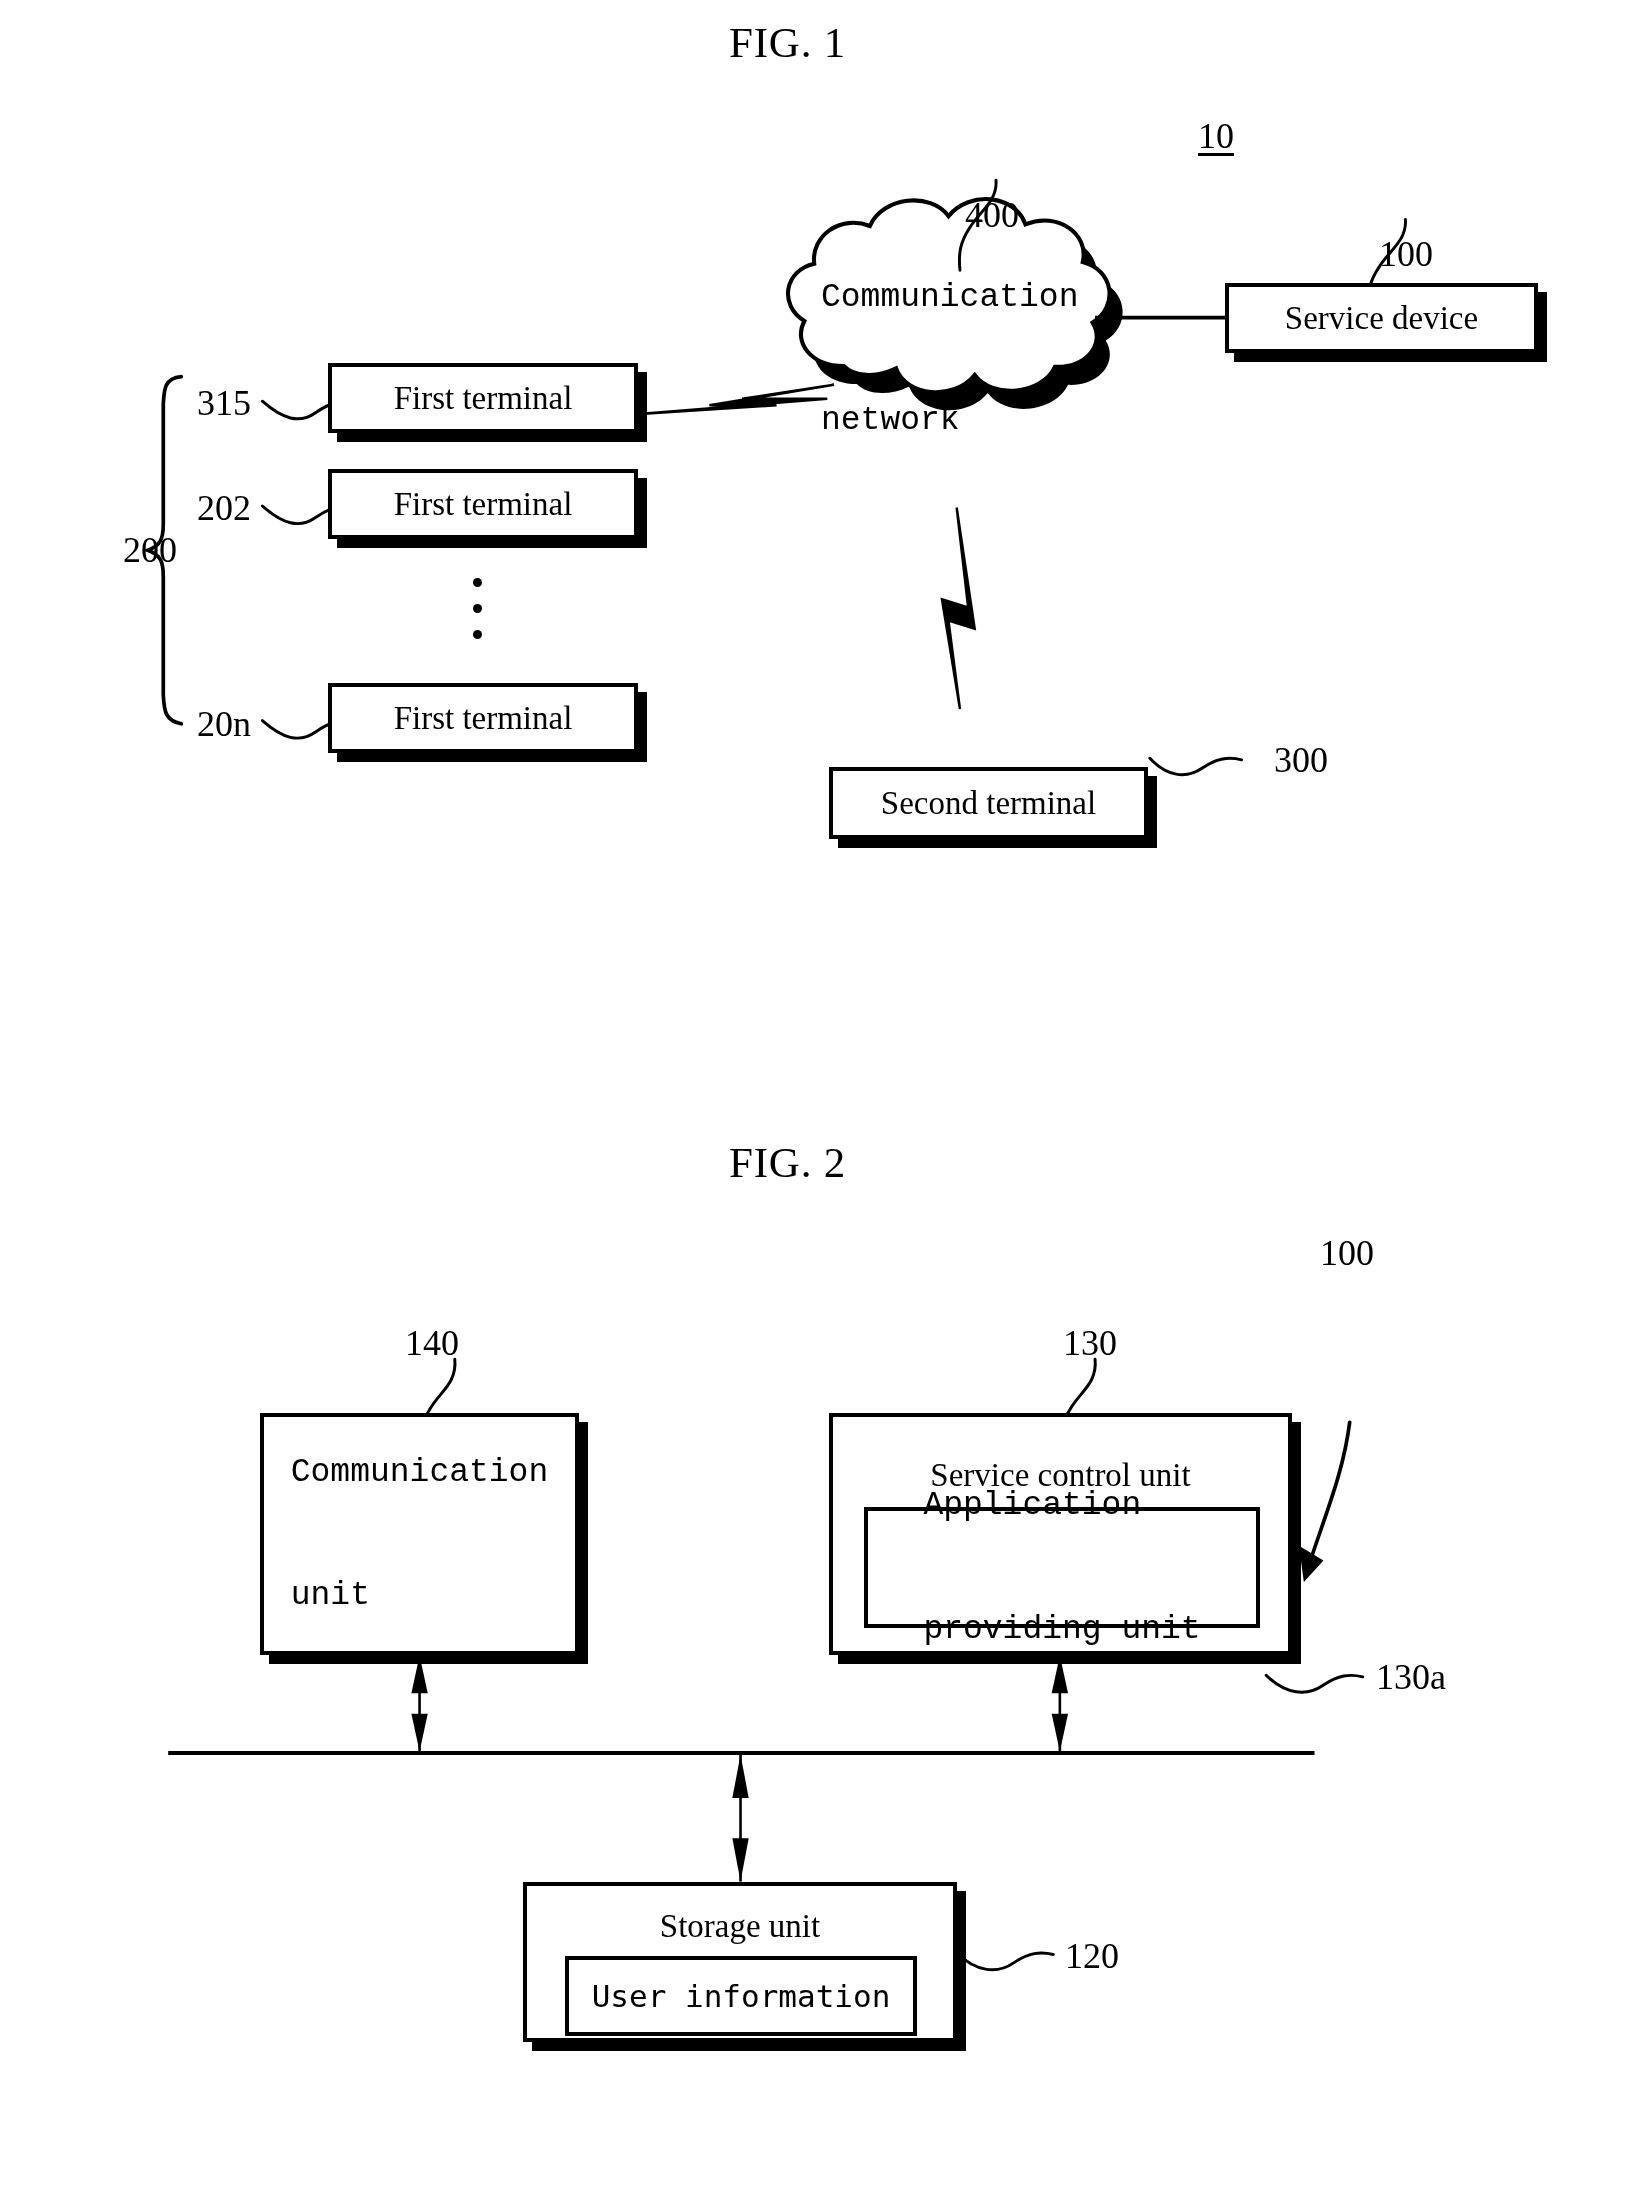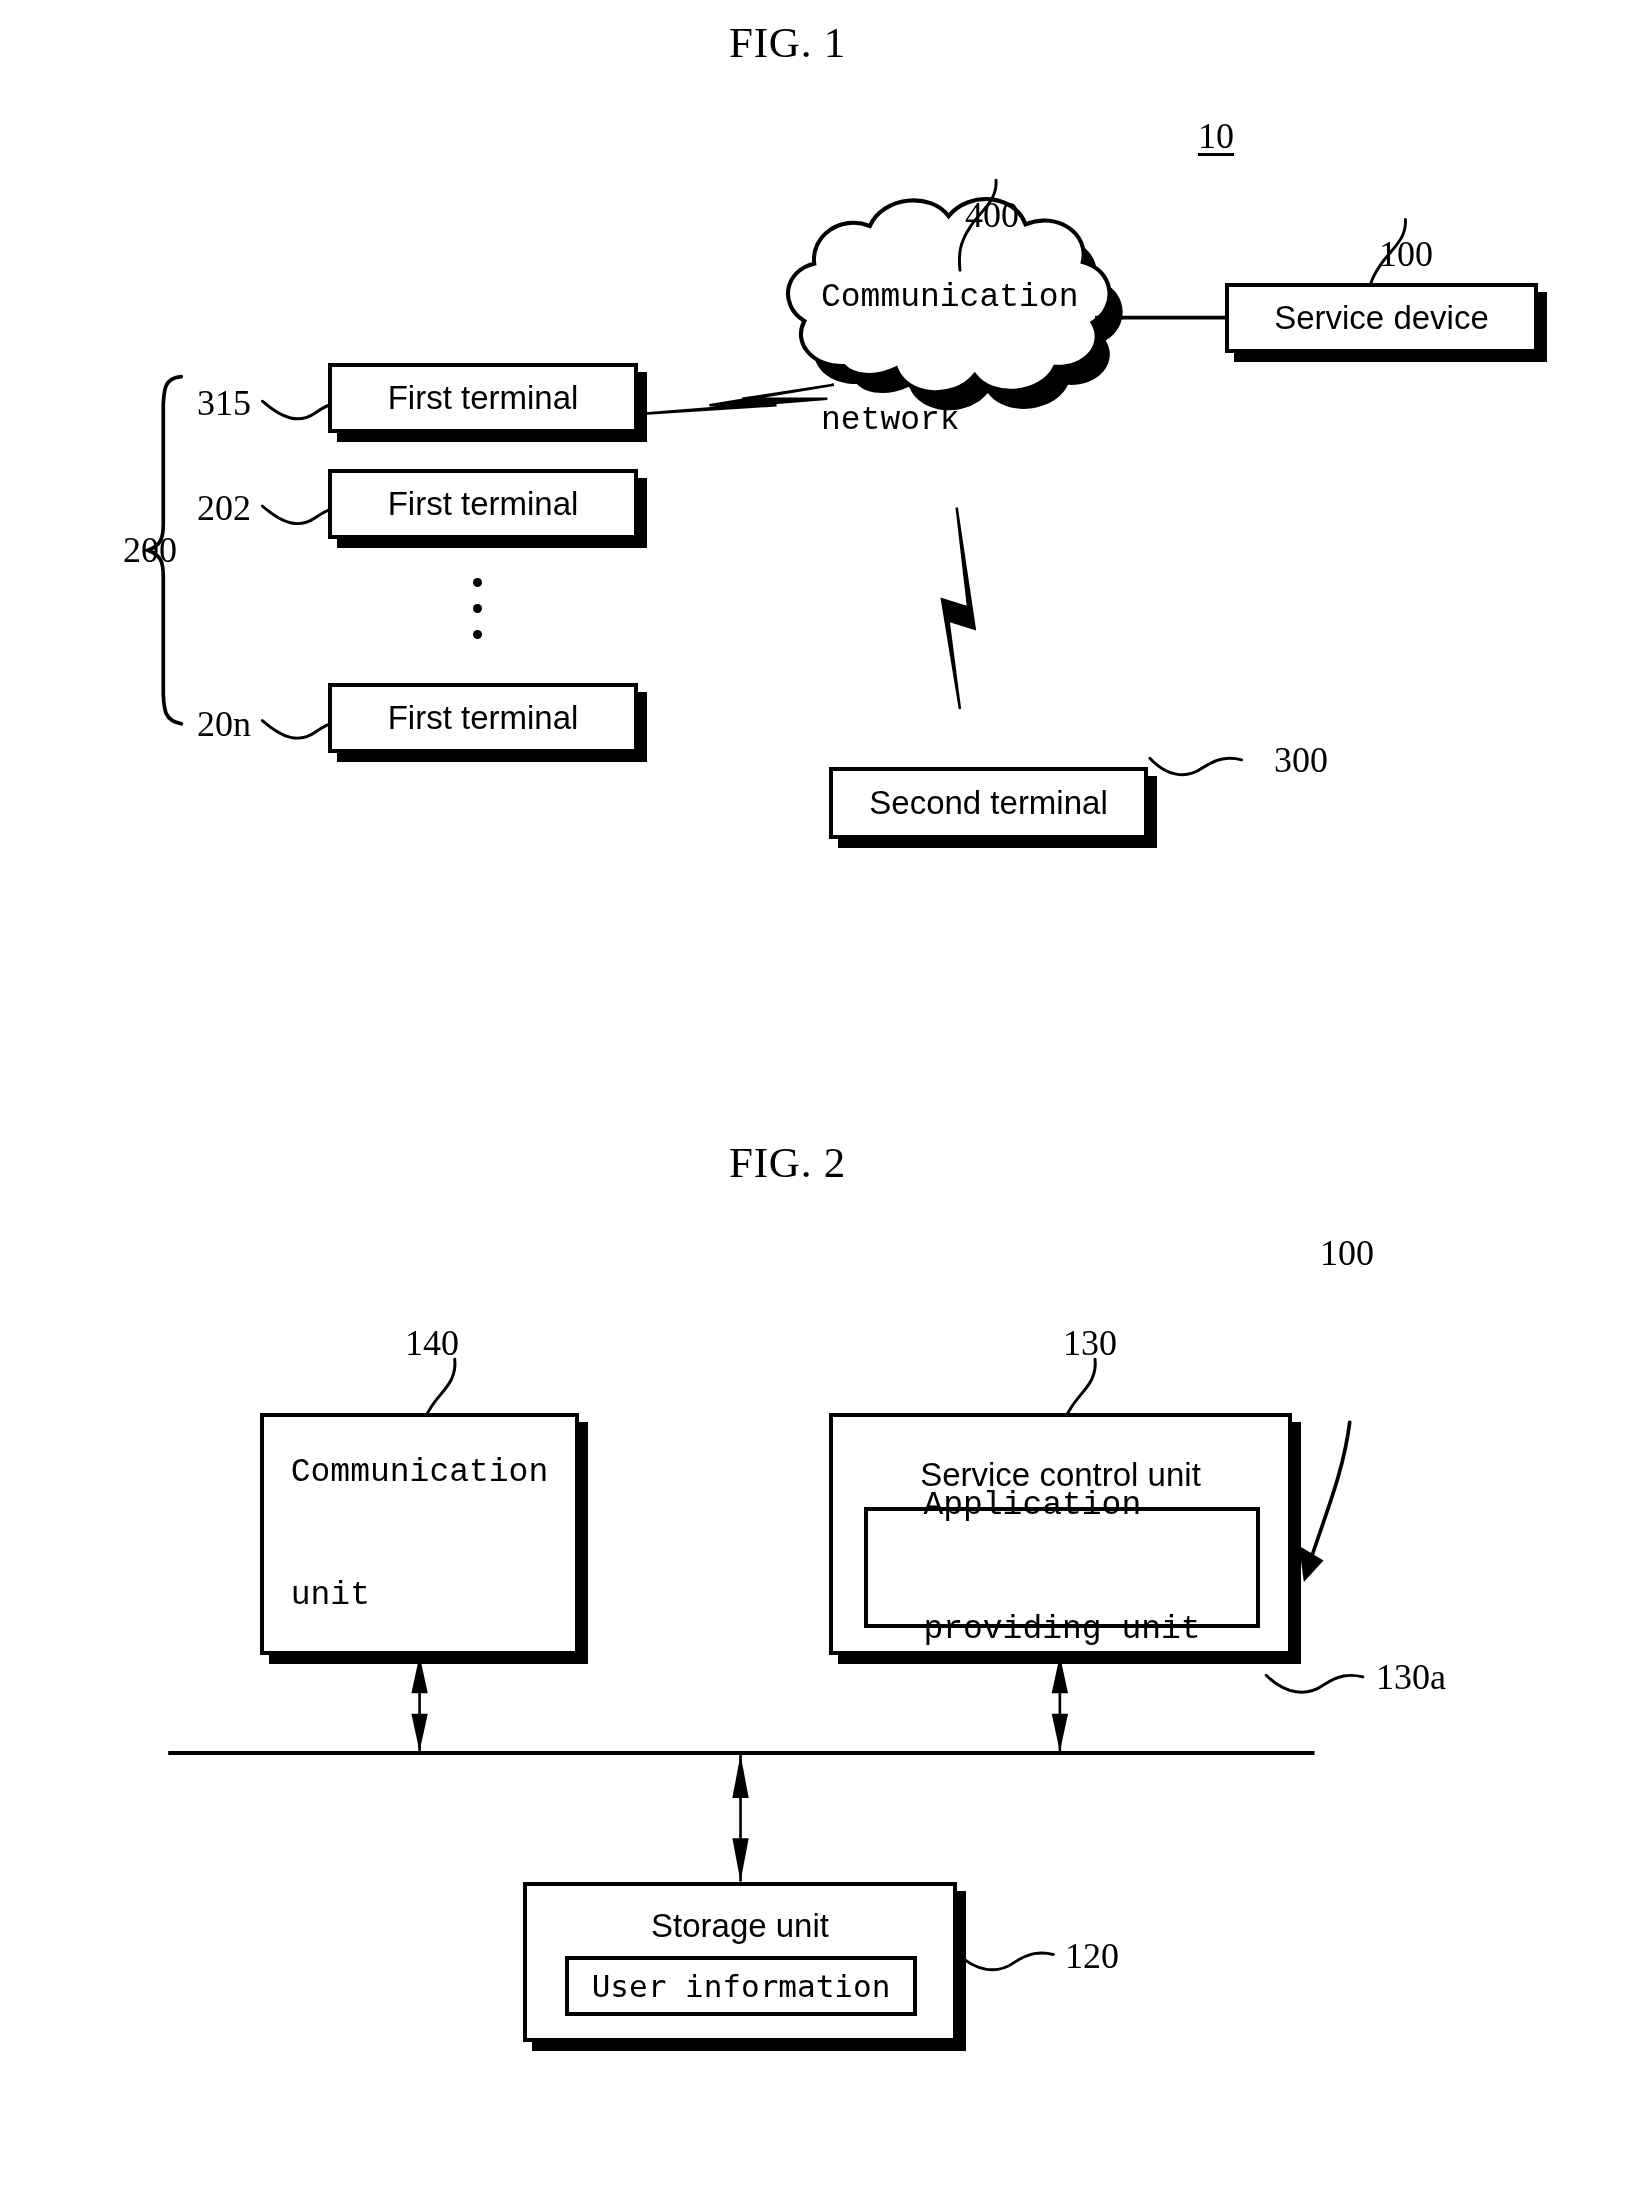--- a/index.html
+++ b/index.html
@@ -66,21 +66,21 @@
     position: absolute;
     box-sizing: border-box;
     background: #ffffff;
     border: 4.1px solid #000000;
     display: flex;
     align-items: center;
     justify-content: center;
     text-align: center;
   }
   .mono {
-    font-family: Liberation Sans, sans-serif;
+    font-family: Liberation Serif, serif;
     font-size: 33px;
     line-height: 1.22;
     letter-spacing: 0px;
     color: #000;
     white-space: pre;
   }
   .mono-sm {
     font-family: "DejaVu Sans Mono", monospace;
     font-size: 31px;
     line-height: 1.25;
@@ -311,19 +311,19 @@
     <div class="pbox-inner" style="left:31px; top:90px; width:396px; height:121px;">
       <div class="stack-label" style="position:static; transform:none;">
         <div>Application</div>
         <div>providing unit</div>
       </div>
     </div>
   </div>
 
   <div class="pbox" style="left:523px; top:1882px; width:434px; height:160px; display:block;">
     <div class="mono" style="position:absolute; left:50%; top:19.7px; transform:translateX(-50%);">Storage unit</div>
-    <div class="pbox-inner" style="left:38px; top:70px; width:352px; height:60px;">
+    <div class="pbox-inner" style="left:38px; top:70px; width:352px; height:80px;">
       <span class="mono-sm">User information</span>
     </div>
   </div>
 
 </div>
 
 
 </body></html>

